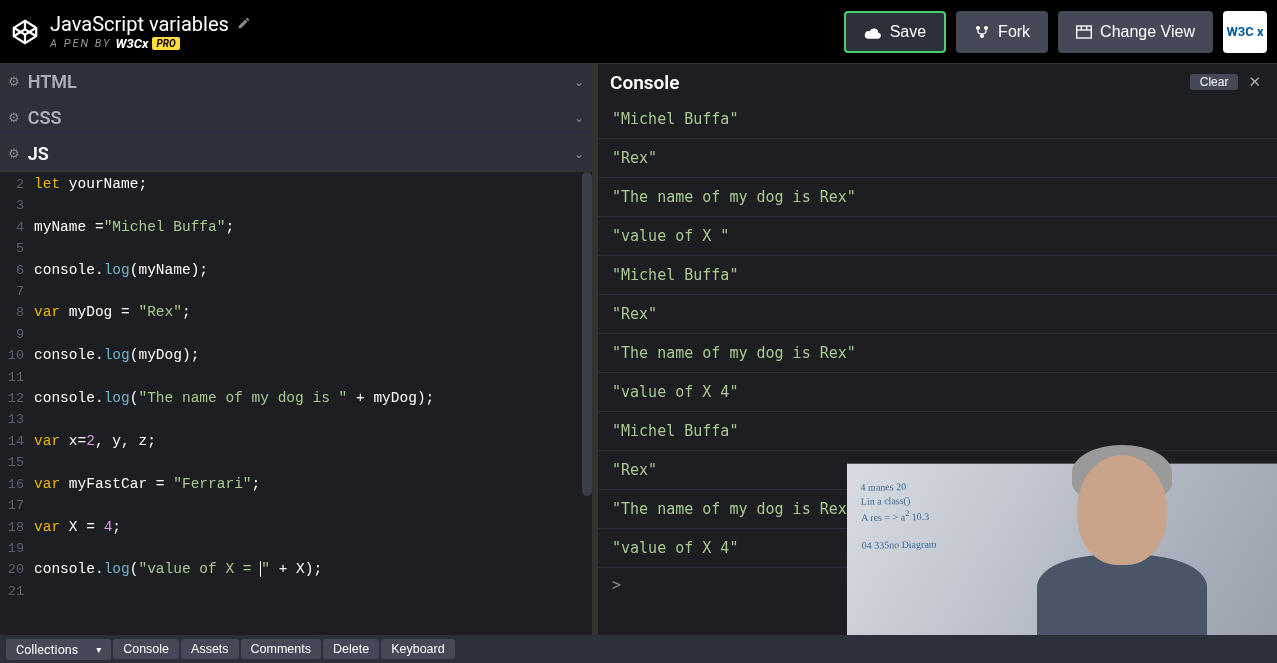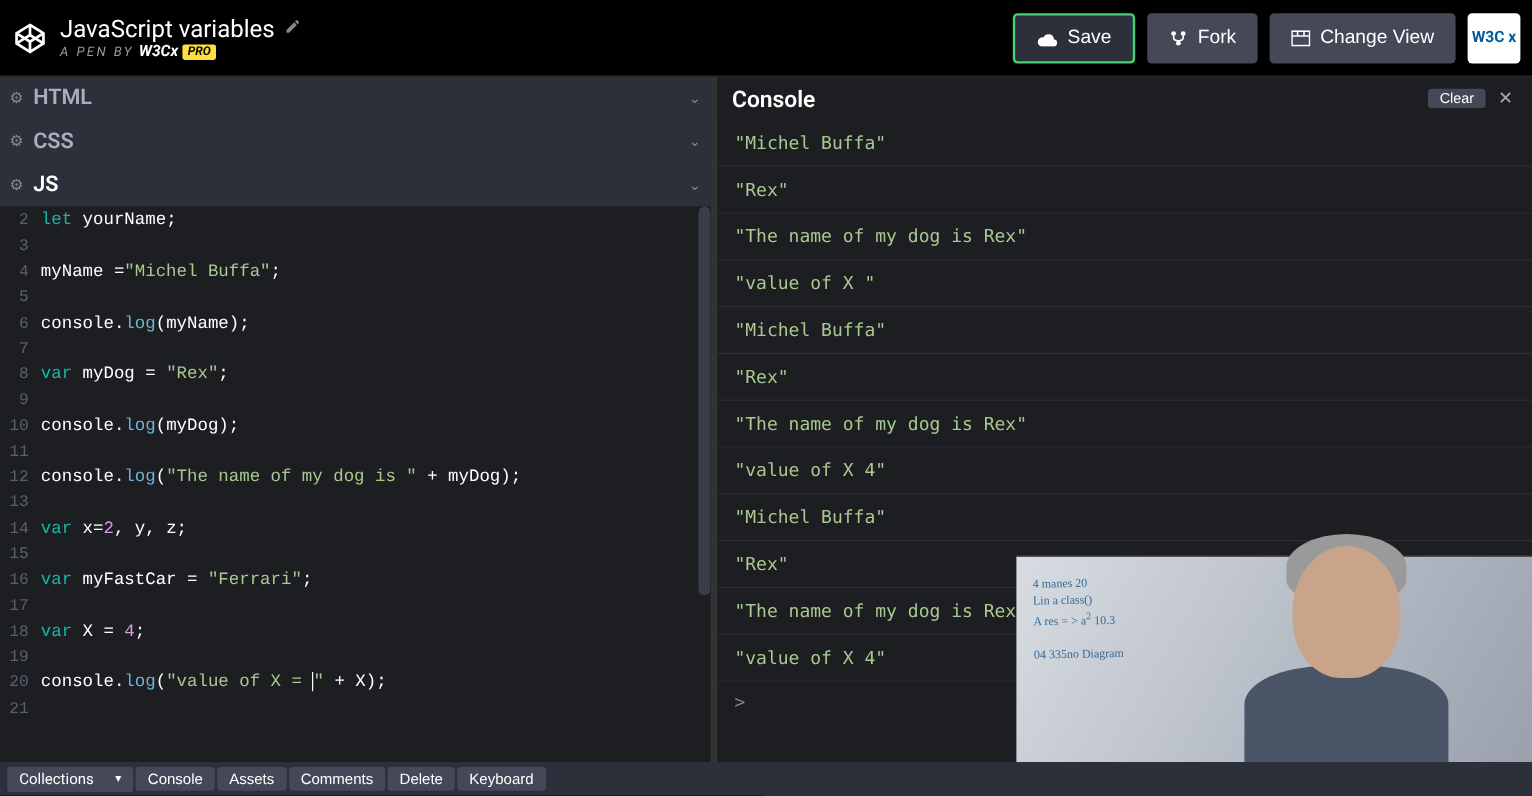--- a/index.html
+++ b/index.html
@@ -69,21 +69,21 @@
   flex:1; overflow:hidden; background:#1d1e22;
   font-family: "SFMono-Regular", Consolas, "Liberation Mono", Menlo, monospace;
   font-size:14.5px; line-height:21.4px;
   display:flex; position:relative;
 }
 .gutter {
   width:30px; text-align:right; color:#5a5f73; padding:2px 6px 0 0;
   user-select:none; font-size:13.5px;
 }
 .code { flex:1; padding:2px 0 0 4px; white-space:pre; color:#d8d8d8; position:relative;}
-.kw { color:#14b8a6; }
+.kw { color:#eab308; }
 .str { color:#a8c98f; }
 .num { color:#d49be0; }
 .fn { color:#6fb3d2; }
 .punc { color:#fff; }
 .var { color:#fff; }
 .scrollbar-v {
   position:absolute; right:0; top:0; width:10px; height:70%; background:#3a3d4a; border-radius:5px;
 }
 .console-panel {
   flex:1; display:flex; flex-direction:column; background:#1d1e22;

